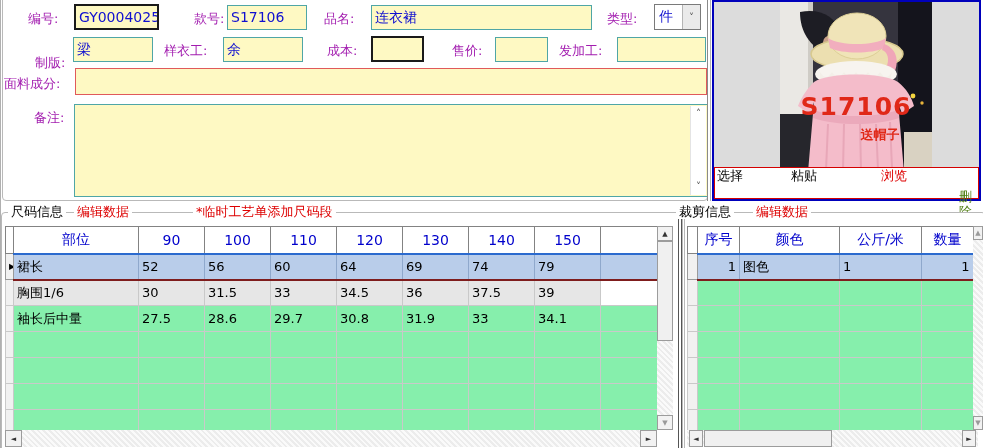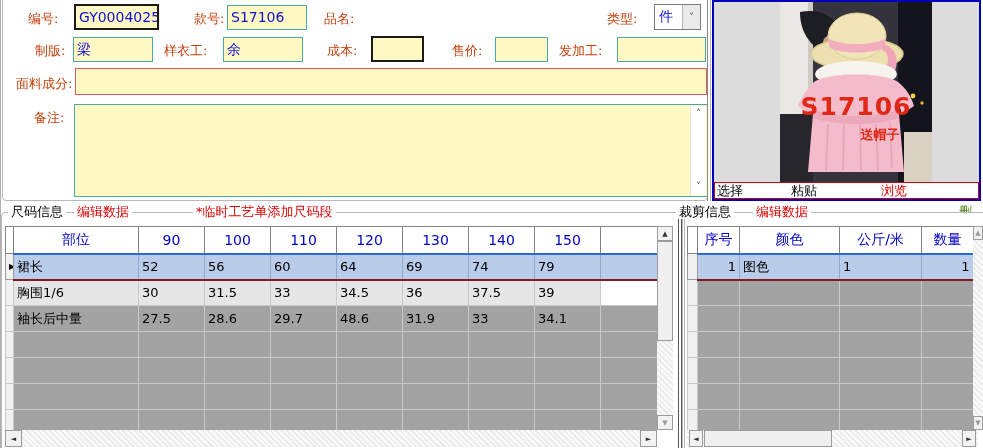--- a/index.html
+++ b/index.html
@@ -1,42 +1,42 @@
 <!DOCTYPE html>
 <html><head>
 <meta charset="utf-8">
 <style>
   html,body{margin:0;padding:0;background:#fff;}
   #screen{position:relative;width:983px;height:448px;background:#fff;overflow:hidden;
           font-family:"DejaVu Sans","Liberation Sans",sans-serif;font-size:13px;color:#000;}
   .gbx{position:absolute;border:1px solid #b9b9b9;border-radius:4px;background:#fff;}
-  .lbl{position:absolute;font-size:13px;color:#c2410c;white-space:nowrap;}
+  .lbl{position:absolute;font-size:13px;color:#a21caf;white-space:nowrap;}
   .inp{position:absolute;background:#fef9c3;border:1px solid #4fa6a6;box-sizing:border-box;
        font-size:14px;color:#1010d0;line-height:22px;padding:0 3px;white-space:nowrap;overflow:hidden;}
   .inp.black{border:2px solid #1a1a1a;}
   .inp.red{border:1px solid #e05a5a;}
   .gtitle{position:absolute;top:204px;height:15px;line-height:15px;background:#fff;padding:0 3px;white-space:nowrap;}
   .red-t{color:#dd0000;}
   .vline{position:absolute;width:1px;}
   
   .dd{position:absolute;border:1px solid #7a7a7a;background:#fff;box-sizing:border-box;display:flex;}
   .dd .ddval{flex:1;color:#1010d0;font-size:14px;line-height:22px;padding-left:4px;}
   .dd .ddbtn{width:17px;background:#eaeaea;border-left:1px solid #b5b5b5;color:#555;
              display:flex;align-items:center;justify-content:center;font-size:10px;}
   
   #photo-panel{position:absolute;left:712px;top:0;width:269px;height:201px;border:2px solid #0000bb;
                background:#dcdcdc;box-sizing:border-box;}
   #photo-wrap{position:absolute;left:66px;top:0px;width:152px;height:180px;overflow:hidden;}
   .ph-code{position:absolute;left:0;right:0;top:90px;text-align:center;font-size:25px;font-weight:bold;
            color:#e02818;letter-spacing:1px;}
   .ph-note{position:absolute;left:0;right:0;top:124px;text-align:center;font-size:13px;font-weight:bold;color:#e02818;margin-left:48px;}
-  #photo-btns{position:absolute;left:0;right:0;bottom:0;height:17px;background:#fff;border:1px solid #d40000;box-sizing:border-box;}
+  #photo-btns{position:absolute;left:0;right:0;bottom:0;height:32px;background:#fff;border:1px solid #d40000;box-sizing:border-box;}
   #photo-btns span{position:absolute;top:0;height:15px;line-height:15px;font-size:13px;}
   
-  .twrap{position:absolute;overflow:hidden;background:#a3a3a3;}
+  .twrap{position:absolute;overflow:hidden;background:#86efac;}
   table.grid{border-collapse:collapse;table-layout:fixed;font-size:13px;}
   table.grid td{border:1px solid #c9c9c9;padding:0 3px;height:26px;overflow:hidden;white-space:nowrap;box-sizing:border-box;}
   tr.hdr td{border:1px solid #838383;color:#0000cc;text-align:center;font-size:14px;height:27px;background:#fff;}
   td.selcol{background:#f1f1f1;border-color:#9a9a9a;padding:0;text-align:center;font-size:8px;color:#000;}
   tr.rsel td{background:#b9cdea;border-top:2px solid #2b6ace;border-bottom:2px solid #7f1d1d;border-left-color:#8fa8cc;border-right-color:#8fa8cc;}
   tr.rsel td.selcol{background:#f1f1f1;border-color:#9a9a9a;border-top:1px solid #9a9a9a;border-bottom:1px solid #9a9a9a;}
   tr.rsel td:last-child{border-right:2px solid #2b6ace;}
   tr.rgray td{background:#e6e6e6;}
   tr.rgray td.selcol{background:#f1f1f1;}
   tr.rgray td.trail{background:#fff;}
@@ -56,38 +56,39 @@
 
 <div id="screen">
 
   <div class="gbx" style="left:2px;top:-8px;width:704px;height:207px;"></div>
 
   <div class="lbl" style="left:28px;top:10px;">编号:</div>
   <div class="inp black" style="left:74px;top:4px;width:85px;height:26px;">GY0004025</div>
   <div class="lbl" style="left:194px;top:10px;">款号:</div>
   <div class="inp" style="left:227px;top:5px;width:80px;height:25px;">S17106</div>
   <div class="lbl" style="left:324px;top:10px;">品名:</div>
+  <div class="inp" style="left:371px;top:5px;width:221px;height:25px;">连衣裙</div>
   <div class="lbl" style="left:607px;top:10px;">类型:</div>
   <div class="dd" style="left:654px;top:4px;width:47px;height:26px;">
     <span class="ddval">件</span>
     <span class="ddbtn">˅</span>
   </div>
 
-  <div class="lbl" style="left:35px;top:42px;">制版:</div>
+  <div class="lbl" style="left:35px;top:54px;">制版:</div>
   <div class="inp" style="left:73px;top:37px;width:80px;height:25px;">梁</div>
   <div class="lbl" style="left:164px;top:42px;">样衣工:</div>
   <div class="inp" style="left:223px;top:37px;width:80px;height:25px;">余</div>
   <div class="lbl" style="left:327px;top:42px;">成本:</div>
   <div class="inp black" style="left:371px;top:36px;width:53px;height:26px;"></div>
   <div class="lbl" style="left:452px;top:42px;">售价:</div>
   <div class="inp" style="left:495px;top:37px;width:53px;height:25px;"></div>
   <div class="lbl" style="left:559px;top:42px;">发加工:</div>
   <div class="inp" style="left:617px;top:37px;width:89px;height:25px;"></div>
 
-  <div class="lbl" style="left:16px;top:75px;">面料成分:</div>
+  <div class="lbl" style="left:4px;top:75px;">面料成分:</div>
   <div class="inp red" style="left:75px;top:68px;width:632px;height:27px;"></div>
 
   <div class="lbl" style="left:34px;top:109px;">备注:</div>
   <div class="inp" style="left:74px;top:104px;width:634px;height:93px;">
     <span></span>
     <div class="rsb">
       <span class="ch" style="top:2px;">˄</span>
       <span class="ch" style="bottom:2px;">˅</span>
     </div>
   </div>
@@ -185,21 +186,21 @@
         <td>37.5</td>
         <td>39</td>
         <td class="trail"></td>
       </tr>
       <tr>
         <td class="selcol"></td>
         <td>袖长后中量</td>
         <td>27.5</td>
         <td>28.6</td>
         <td>29.7</td>
-        <td>48.6</td>
+        <td>30.8</td>
         <td>31.9</td>
         <td>33</td>
         <td>34.1</td>
         <td class="trail"></td>
       </tr>
       <tr>
             <td class="selcol"></td>
             <td></td>
             <td></td>
             <td></td>

